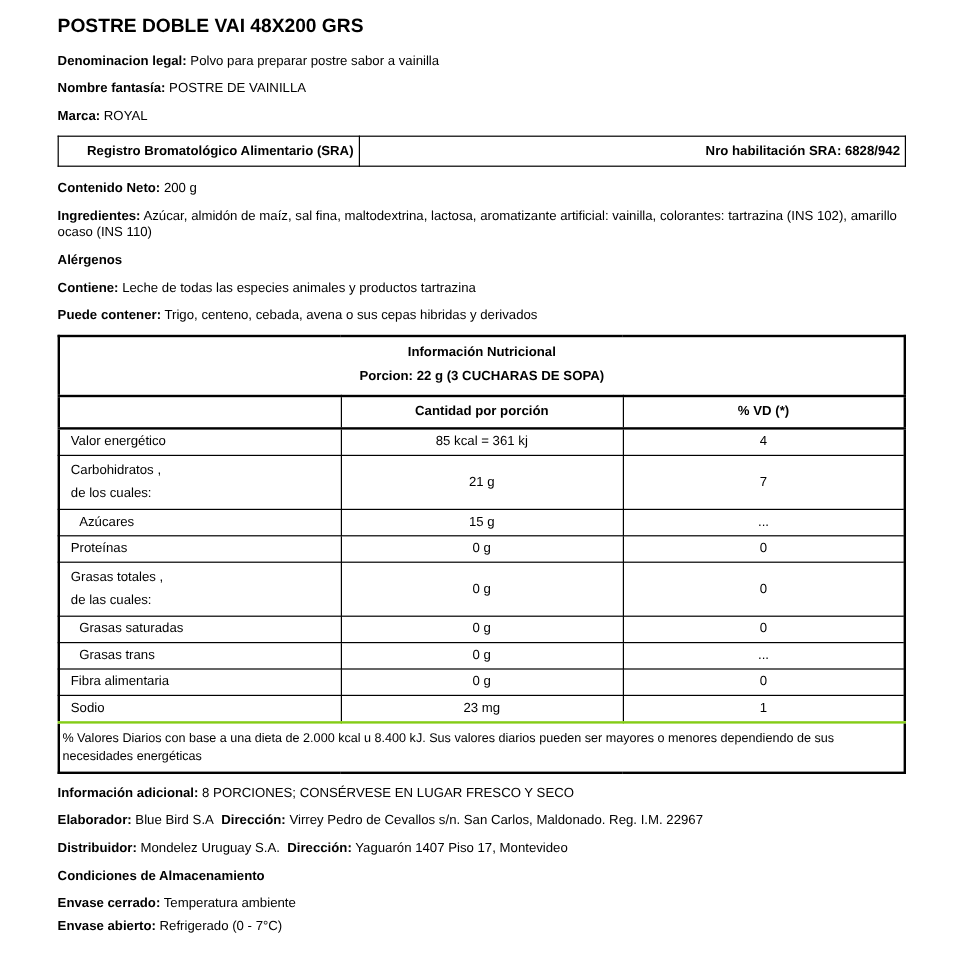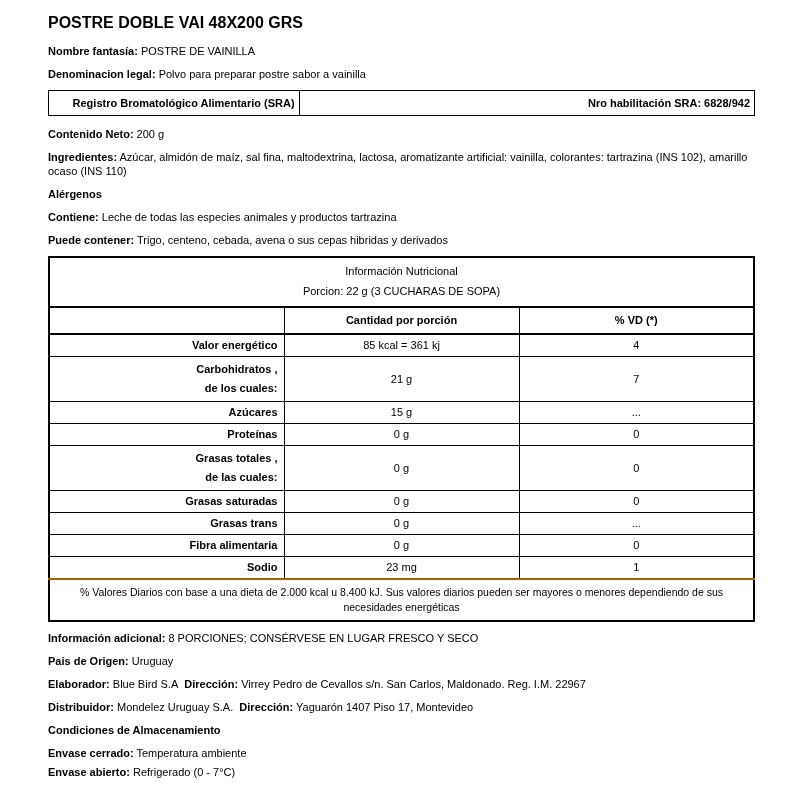--- a/index.html
+++ b/index.html
@@ -48,59 +48,60 @@
     margin: 7px 0 7px 0;
     table-layout: fixed;
   }
   .nutrition-table td {
     border: 1px solid #000;
     padding: 3px 6px;
     line-height: 15px;
   }
   .nt-titlebar td {
     text-align: center;
-    font-weight: normal;
+    font-weight: bold;
     border-bottom: 2px solid #000;
     padding: 3px 0 5px 0;
   }
   .nt-titlebar div { line-height: 20px; }
   .nt-colheads td {
     text-align: center;
     font-weight: bold;
     border-bottom: 2px solid #000;
     padding: 5px 6px;
   }
   .col-name { width: 40.3%; }
   .col-qty  { width: 39.6%; }
   .col-vd   { width: 20.1%; }
-  .name-cell { text-align: right; font-weight: bold; padding-left: 9px !important; }
+  .name-cell { text-align: left; font-weight: normal; padding-left: 9px !important; }
   .name-cell div { line-height: 19px; }
   .row-indent .name-cell { padding-left: 16px !important; }
   .qty-cell, .vd-cell { text-align: center; font-weight: normal; }
   .nt-footnote td {
-    text-align: center;
+    text-align: left;
     font-weight: normal;
     font-size: 10.5px;
     padding: 5px 2px;
-    border-top: 2px solid #a16207;
+    border-top: 2px solid #84cc16;
   }
 
   .tight { margin: 5px 0; line-height: 14px; }
 </style>
 </head>
 <body>
 
 <div class="doc">
 
   <h1 class="title">POSTRE DOBLE VAI 48X200 GRS</h1>
 
+  <p class="line"><b>Denominacion legal:</b> <span>Polvo para preparar postre sabor a vainilla</span></p>
+
   <p class="line"><b>Nombre fantasía:</b> <span>POSTRE DE VAINILLA</span></p>
 
-  <p class="line"><b>Denominacion legal:</b> <span>Polvo para preparar postre sabor a vainilla</span></p>
-
+  <p class="line"><b>Marca:</b> <span>ROYAL</span></p>
 
   <table class="registry-table">
     <tbody>
         <tr>
       <td class="registry-left">Registro Bromatológico Alimentario (SRA)</td>
       <td class="registry-right">Nro habilitación SRA: 6828/942</td>
     </tr>
   </tbody>
     </table>
 
@@ -189,21 +190,20 @@
     </tr>
 
     <tr class="nt-footnote">
       <td colspan="3">% Valores Diarios con base a una dieta de 2.000 kcal u 8.400 kJ. Sus valores diarios pueden ser mayores o menores dependiendo de sus necesidades energéticas</td>
     </tr>
   </tbody>
     </table>
 
   <p class="line"><b>Información adicional:</b> <span>8 PORCIONES; CONSÉRVESE EN LUGAR FRESCO Y SECO</span></p>
 
-  <p class="line"><b>Pais de Origen:</b> <span>Uruguay</span></p>
 
   <p class="line"><b>Elaborador:</b> <span>Blue Bird S.A</span>&nbsp; <b>Dirección:</b> <span>Virrey Pedro de Cevallos s/n. San Carlos, Maldonado. Reg. I.M. 22967</span></p>
 
   <p class="line"><b>Distribuidor:</b> <span>Mondelez Uruguay S.A.</span>&nbsp; <b>Dirección:</b> <span>Yaguarón 1407 Piso 17, Montevideo</span></p>
 
   <p class="line heading">Condiciones de Almacenamiento</p>
 
   <p class="tight"><b>Envase cerrado:</b> <span>Temperatura ambiente</span></p>
 
   <p class="tight"><b>Envase abierto:</b> <span>Refrigerado (0 - 7°C)</span></p>

